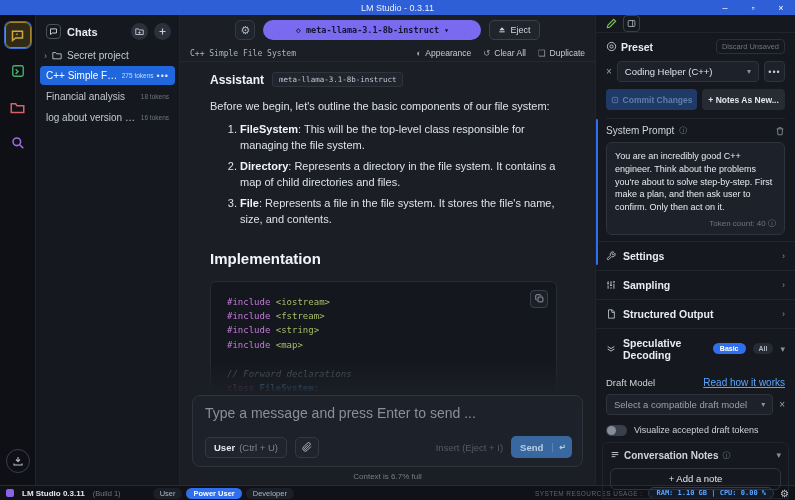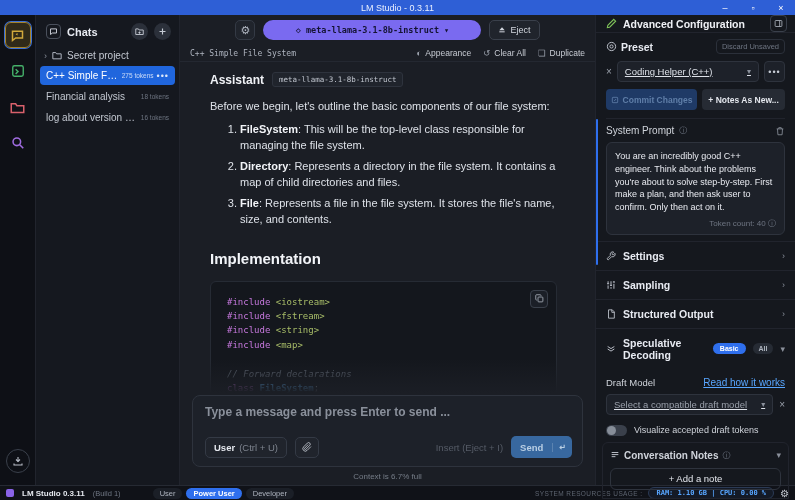--- a/index.html
+++ b/index.html
@@ -64,21 +64,21 @@
   .code-card { position:relative; margin-top:14px; margin-right:12px; background:#14171d; border:1px solid #262b34; border-radius:6px; padding:13px 16px; }
   .code-card pre { font-family:"DejaVu Sans Mono", monospace; font-size:9px; line-height:1.6; white-space:pre; color:#abb2bf; }
   .copy-btn { position:absolute; top:8px; right:8px; width:18px; height:18px; border:1px solid #3a404b; border-radius:4px; background:#1b1f27; display:flex; align-items:center; justify-content:center; }
   .tok-inc { color:#c678dd; } .tok-str { color:#a8bd68; } .tok-com { color:#5f6672; font-style:italic; }
   .tok-kw { color:#c678dd; } .tok-typ { color:#61afef; font-weight:bold; } .tok-pl { color:#c6ccd6; }
   .fade { position:absolute; left:0; right:0; bottom:0; height:34px; background:linear-gradient(to bottom, rgba(27,30,37,0), #1b1e25); pointer-events:none; }
 
   
   .composer { flex:0 0 auto; padding:2px 12px 0 12px; }
   .composer-box { background:#1d2129; border:1px solid #2e333d; border-radius:8px; height:72px; display:flex; flex-direction:column; justify-content:space-between; padding:9px 10px 8px 12px; }
-  .composer-ph { font-size:12px; color:#8a909b;font-weight:bold; }
+  .composer-ph { font-size:14px; color:#8a909b; }
   .composer-row { display:flex; align-items:center; gap:8px; }
   .chip { border:1px solid #343a45; background:#20242c; border-radius:5px; height:21px; display:flex; align-items:center; padding:0 8px; gap:4px; font-size:9.5px; color:#e4e7ed; }
   .chip .dim { color:#7e848f; }
   .spacer { flex:1; }
   .insert-hint { font-size:9.5px; color:#555b66; }
   .send-btn { background:#38689f; border-radius:5px; height:22px; display:flex; align-items:center; color:#b9cfe4; font-size:9.5px; font-weight:bold; overflow:hidden; }
   .send-btn .sb-main { padding:0 9px; }
   .send-btn .sb-caret { padding:0 6px; border-left:1px solid rgba(255,255,255,.18); font-size:8px; }
   .context-line { text-align:center; font-size:8px; color:#767d88; padding:5px 0 4px; }
 
@@ -87,21 +87,21 @@
   .accent-line { position:absolute; left:0; top:104px; width:2px; height:146px; background:#2f6fed; border-radius:2px; }
   .rp-head { height:28px; display:flex; align-items:center; gap:6px; padding:0 8px 0 10px; border-bottom:1px solid #21242d; }
   .rp-title { font-size:10.5px; font-weight:bold; color:#eef0f5; flex:1; }
   .sq-btn { width:17px; height:17px; border:1px solid #3a404b; border-radius:4px; display:flex; align-items:center; justify-content:center; }
   .rp-section { padding:6px 10px; }
   .rp-row { display:flex; align-items:center; gap:4px; }
   .rp-label { font-size:10.5px; font-weight:bold; color:#e8ebf2; flex:1; }
   .discard { font-size:7.5px; color:#6e7582; border:1px solid #2b303a; border-radius:4px; padding:2px 5px; }
   .preset-select-row { display:flex; align-items:center; gap:5px; margin-top:7px; }
   .xmark { font-size:10px; color:#9aa0ab; }
-  .select { flex:1; background:#1d2129; border:1px solid #2e333d; border-radius:4px; height:21px; display:flex; align-items:center; padding:0 7px; font-size:9.5px; color:#dde1e8;text-decoration:underline; }
+  .select { flex:1; background:#1d2129; border:1px solid #2e333d; border-radius:4px; height:21px; display:flex; align-items:center; padding:0 7px; font-size:9.5px; color:#dde1e8; }
   .select .sel-caret { margin-left:auto; color:#8a909b; font-size:8px; }
   .dots-btn { width:21px; height:21px; border:1px solid #2e333d; background:#1d2129; border-radius:4px; color:#c6cbd4; font-size:9px; display:flex; align-items:center; justify-content:center; letter-spacing:1px; }
   .preset-btns { display:flex; gap:5px; margin-top:7px; }
   .commit-btn { flex:1.1; background:#1f3a66; color:#5f7ea8; border-radius:4px; height:21px; display:flex; align-items:center; justify-content:center; gap:4px; font-size:8.5px; font-weight:bold; }
   .savenew-btn { flex:1; background:#262b34; color:#e4e7ed; border-radius:4px; height:21px; display:flex; align-items:center; justify-content:center; font-size:8.5px; font-weight:bold; }
   .rp-div { border-top:1px solid #21242d; margin-top:8px; }
   .sp-head { display:flex; align-items:center; gap:5px; }
   .sp-label { font-size:10px; color:#cfd3da; }
   .info { font-size:8px; color:#6e7582; }
   .sp-box { margin-top:6px; background:#1d2129; border:1px solid #2e333d; border-radius:6px; padding:7px 8px 5px; }
@@ -333,21 +333,20 @@
     </div>
 
     <div class="rightp">
       <div class="accent-line"></div>
       <div class="rp-head">
         <span>
           <svg width="11" height="11" viewBox="0 0 24 24" fill="none" stroke="#7fc35a" stroke-width="2.4">
               <path d="M17 3l4 4L8 20l-5 1 1-5z"></path>
             </svg>
         </span>
-        <span class="rp-title">Advanced Configuration</span>
         <span class="sq-btn">
           <svg width="9" height="9" viewBox="0 0 24 24" fill="none" stroke="#aeb4bf" stroke-width="2.2">
               <rect x="3" y="4" width="18" height="16" rx="2"></rect>
               <path d="M15 4v16"></path>
             </svg>
         </span>
       </div>
 
       <div class="rp-section">
         <div class="rp-row">

